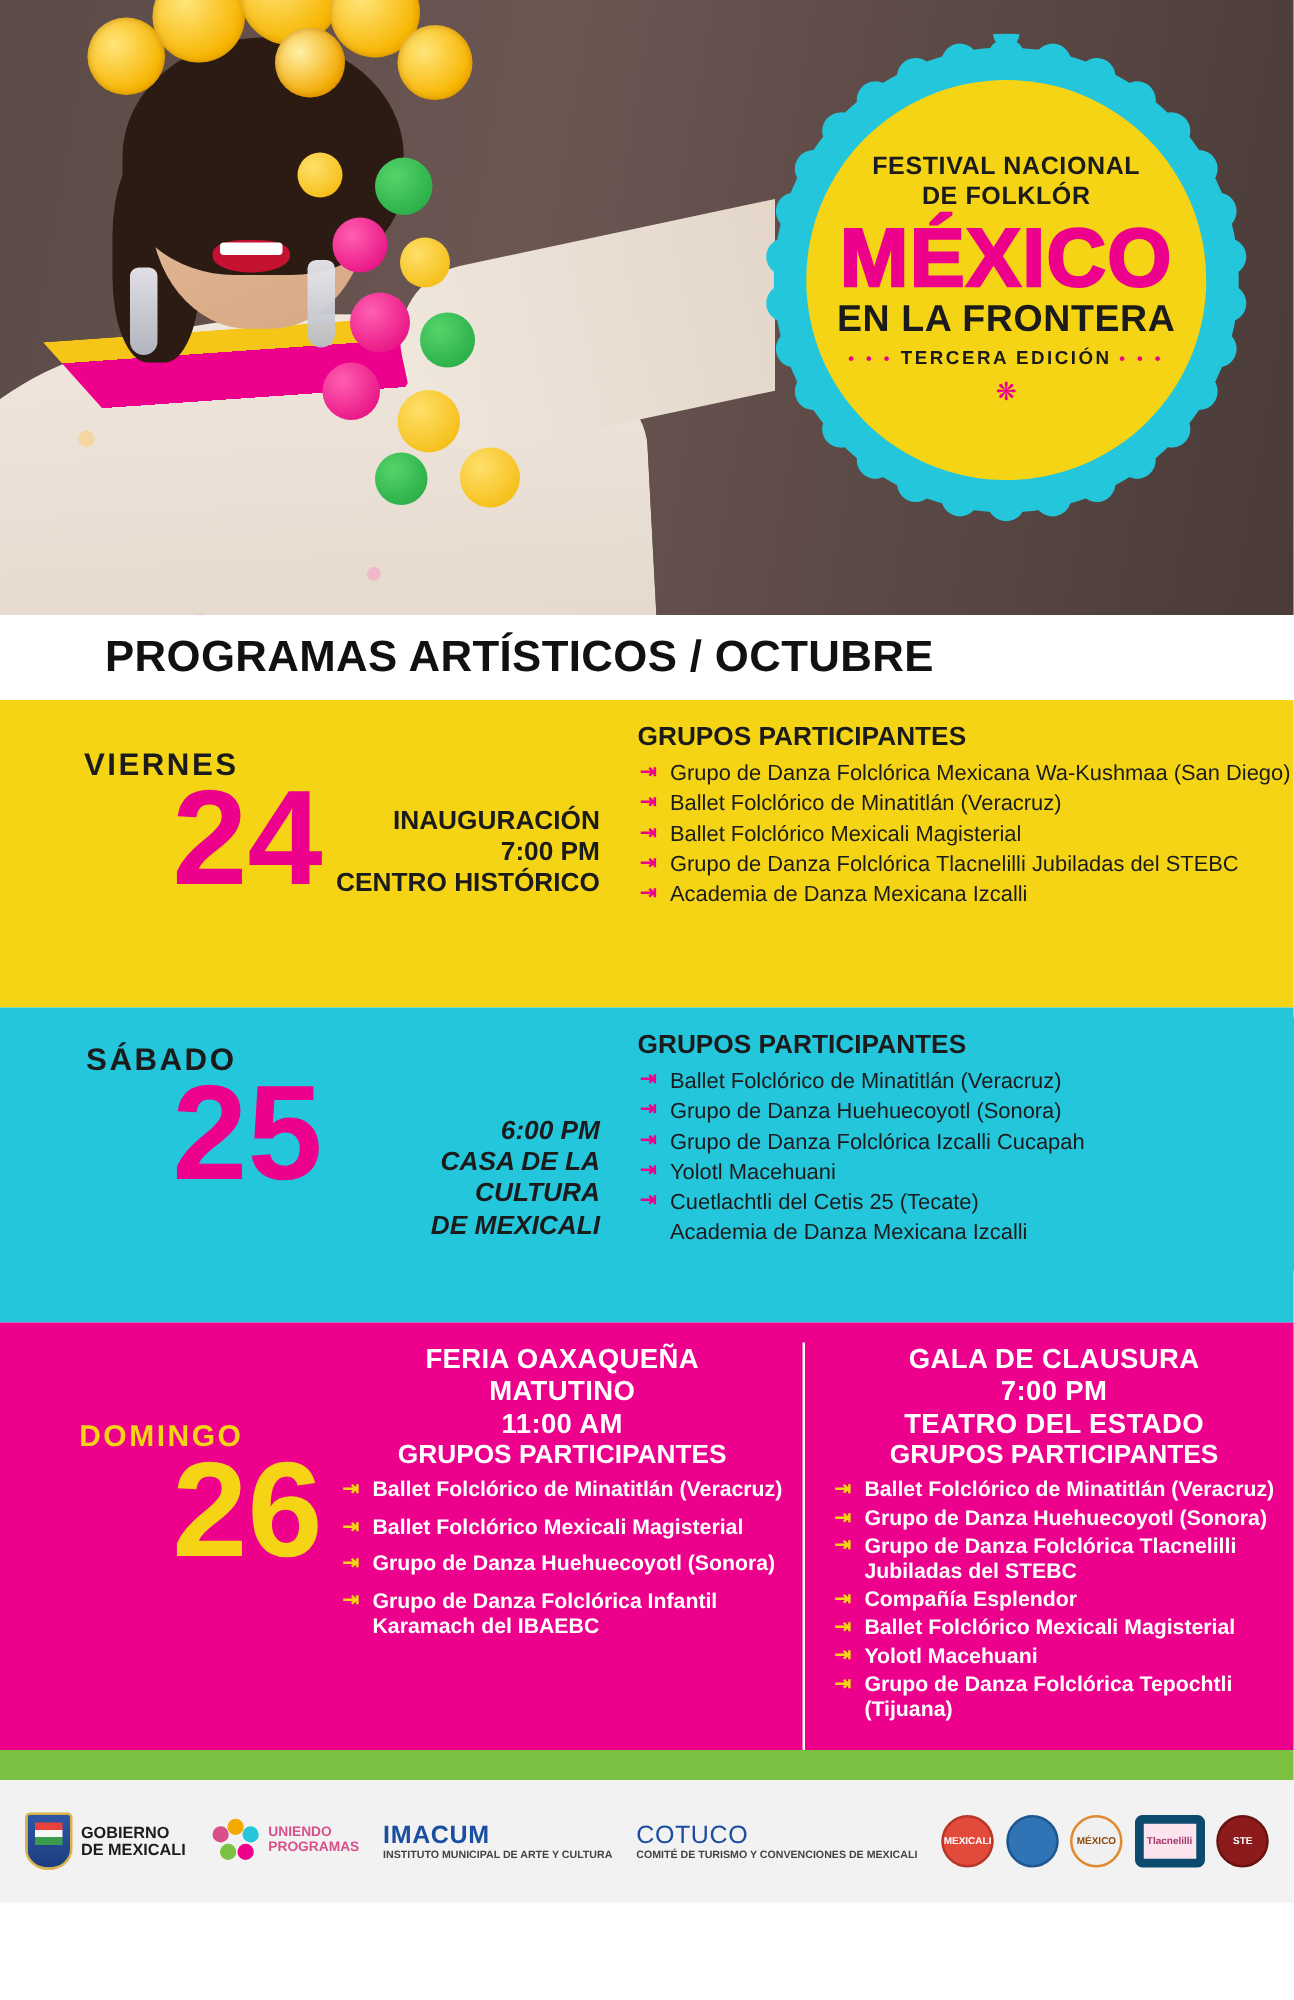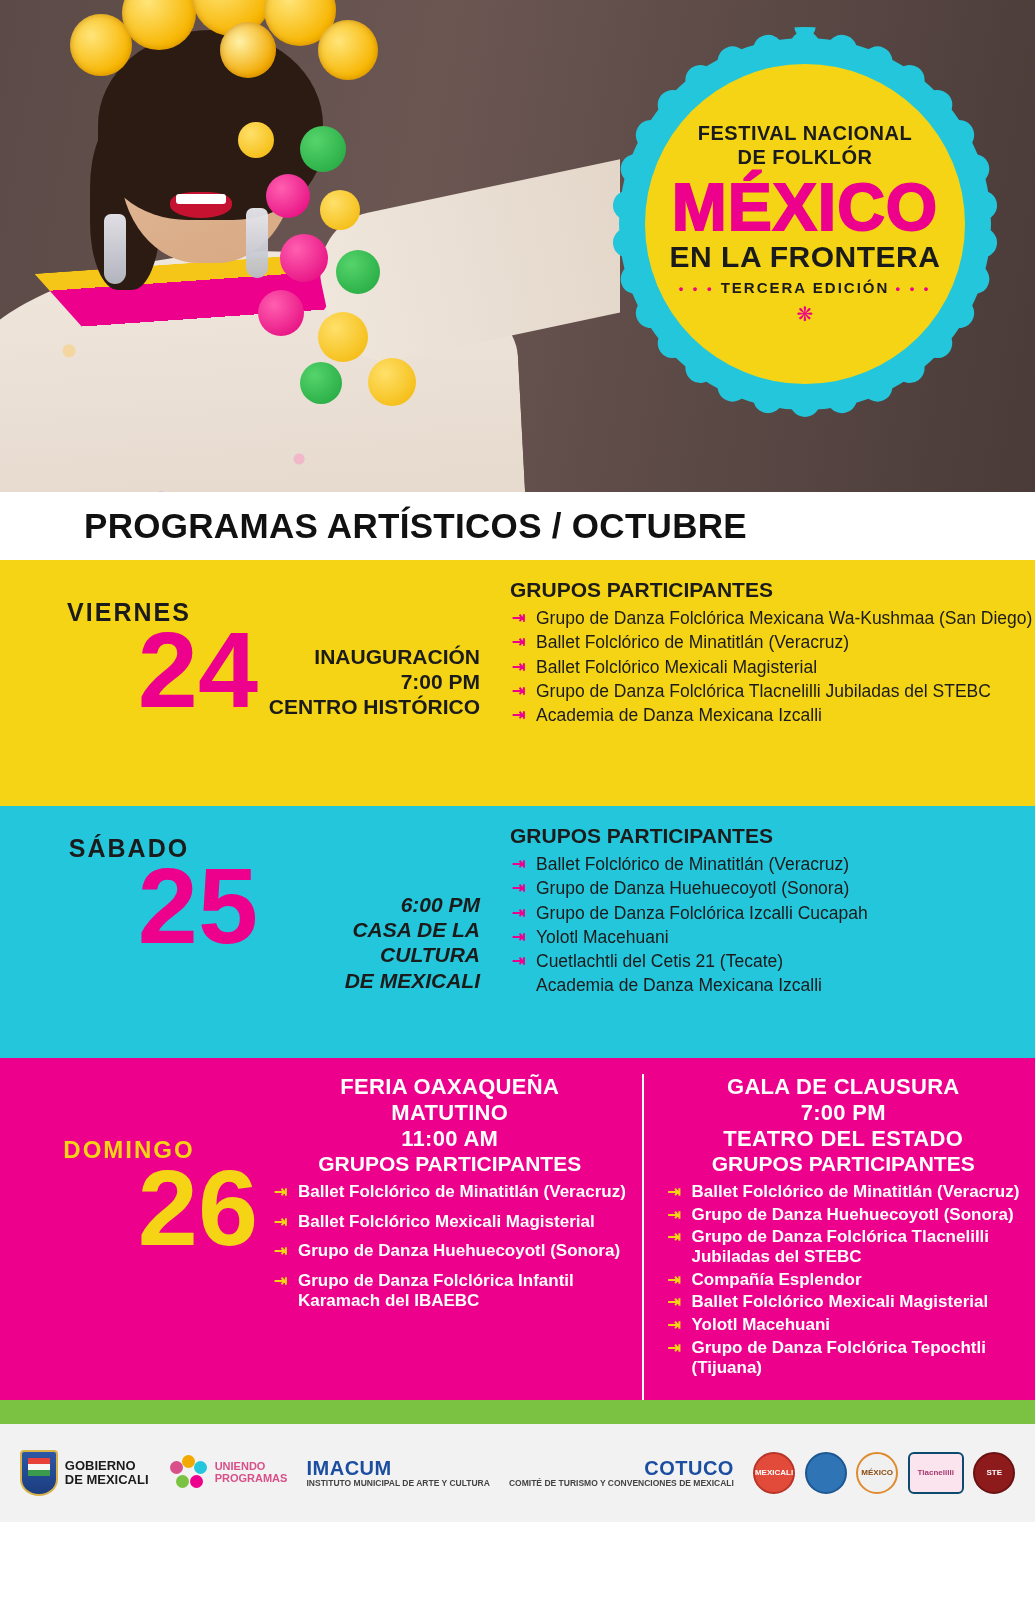--- a/index.html
+++ b/index.html
@@ -218,30 +218,30 @@
     background: linear-gradient(#e8413a 0 33%, #f6f6f6 33% 66%, #3a9b4c 66% 100%);
   }
   .logo-circ {
     width: 42px; height: 42px; border-radius: 50%; background: #e24a3a;
     display: flex; align-items: center; justify-content: center;
     color: #fff; font-size: 8px; font-weight: bold; text-align: center; line-height: 1.05;
     border: 2px solid #b83528;
   }
   .logo-circ.blue { background: #2f74b5; border-color: #1d5791; }
   .logo-circ.orange { background: #f0f0f0; border: 2px solid #e08a2e; color: #8a4a10; }
-  .logo-circ.pink { background: #fce4ef; border: 2px solid #0c4a6e; color: #a2376c; }
+  .logo-circ.pink { background: #fce4ef; border: 7px solid #0c4a6e; color: #a2376c; }
   .logo-circ.dark { background: #8d1b1b; border-color: #6a1212; }
   .people {
     width: 40px; height: 40px; position: relative;
   }
   .people i {
     position: absolute; width: 13px; height: 13px; border-radius: 50%; background: #d94f8a;
   }
   .imacum { color: #1b4ea0; font-size: 20px; font-weight: bold; letter-spacing: .5px; }
-  .cotuco { color: #1b4ea0; font-size: 20px; font-weight: bold; letter-spacing: .5px; text-align: right; }
+  .cotuco { color: #1b4ea0; font-size: 20px; font-weight: normal; letter-spacing: .5px; }
 </style>
 </head>
 <body>
 
 <div class="hero">
   <div class="hero-photo">
     <div class="dress"></div>
     <div class="dress-v"></div>
     <div class="arm"></div>
     <div class="hair-side"></div>
@@ -365,21 +365,21 @@
     <div class="ttl">CASA DE LA CULTURA</div>
     <div class="ttl">DE MEXICALI</div>
   </div>
   <div class="groups-col">
     <div class="groups-head">GRUPOS PARTICIPANTES</div>
     <ul class="groups">
       <li><span class="arrow">⇥</span><span>Ballet Folclórico de Minatitlán (Veracruz)</span></li>
       <li><span class="arrow">⇥</span><span>Grupo de Danza Huehuecoyotl (Sonora)</span></li>
       <li><span class="arrow">⇥</span><span>Grupo de Danza Folclórica Izcalli Cucapah</span></li>
       <li><span class="arrow">⇥</span><span>Yolotl Macehuani</span></li>
-      <li><span class="arrow">⇥</span><span>Cuetlachtli del Cetis 21 (Tecate)</span></li>
+      <li><span class="arrow">⇥</span><span>Cuetlachtli del Cetis 25 (Tecate)</span></li>
       <li class="noarrow"><span>Academia de Danza Mexicana Izcalli</span></li>
     </ul>
   </div>
 </div>
 
 <div class="day day-26">
   <div class="date-col">
     <div class="dow">DOMINGO</div>
     <div class="daynum">26</div>
   </div>

